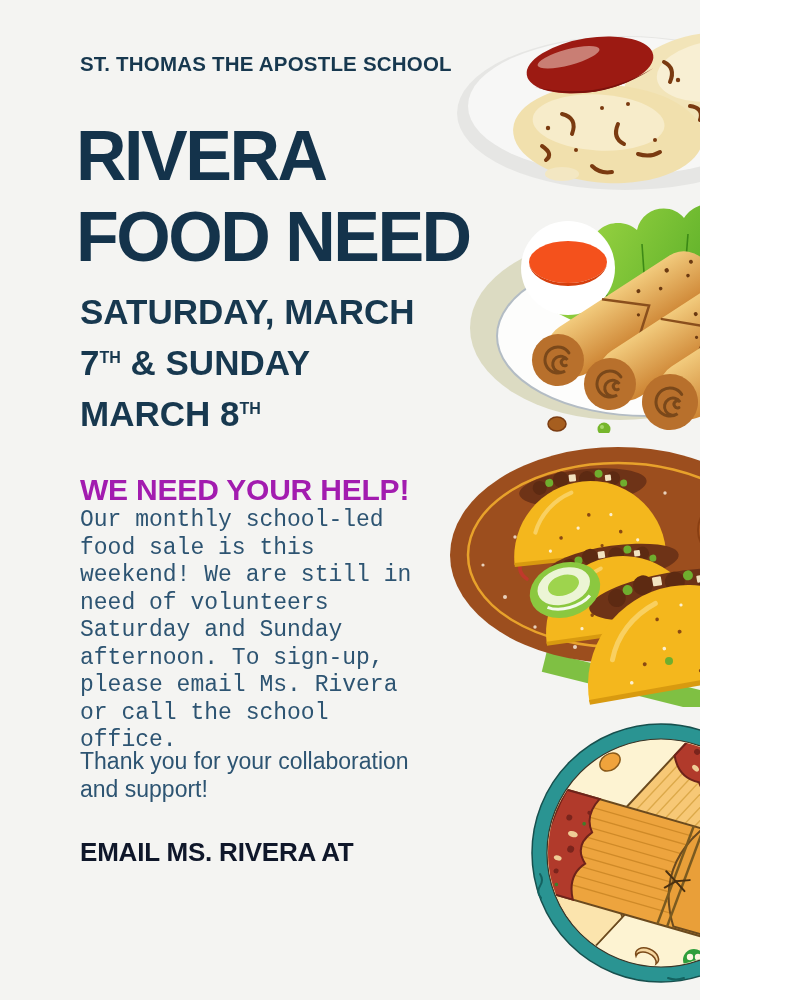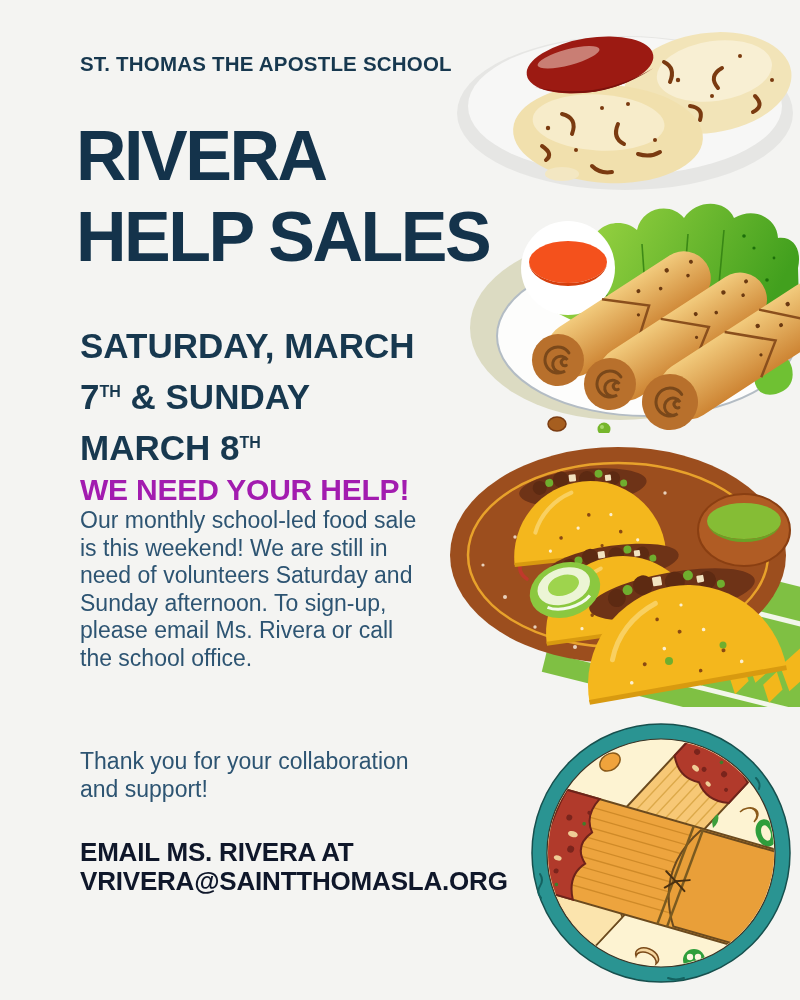--- a/index.html
+++ b/index.html
@@ -1,45 +1,45 @@
 <!DOCTYPE html>
 <html><head>
 <meta charset="utf-8">
 <style>
   html,body{margin:0;padding:0;background:#ffffff;}
   .flyer{
-    position:relative;width:800px;height:1000px;overflow:hidden;
+    position:relative;width:700px;height:1000px;overflow:hidden;
     background:#f4f4f2;
     font-family:"Liberation Sans",sans-serif;
     color:#17384f;
   }
   .illo{position:absolute;}
   .school{
     position:absolute;left:80px;top:52px;
     font-size:20.5px;font-weight:bold;letter-spacing:.2px;color:#17384f;
   }
   .title{
     position:absolute;left:76px;top:116px;
     font-size:70px;line-height:81px;font-weight:bold;letter-spacing:-2.5px;
     color:#14334b;
   }
   .dates{
     position:absolute;left:80px;top:286px;
-    font-size:35px;line-height:51px;font-weight:bold;color:#17384f;margin-top:34px;
+    font-size:35px;line-height:51px;font-weight:bold;color:#17384f;
   }
   .dates sup{
     font-size:16px;position:relative;top:-12px;vertical-align:baseline;line-height:0;
   }
   .help{
     position:absolute;left:80px;top:473px;
     font-size:30px;font-weight:bold;color:#a21caf;letter-spacing:-.2px;
   }
   .bodytext{
     position:absolute;left:80px;top:507px;width:338px;
-    font-size:23px;line-height:27.5px;color:#2d5472;
+    font-size:23px;line-height:27.5px;color:#2d5472;font-family:Liberation Mono, monospace;
   }
   .thanks{
     position:absolute;left:80px;top:748px;width:338px;
     font-size:23px;line-height:27.5px;color:#2d5472;
   }
   .email{
     position:absolute;left:80px;top:838px;
     font-size:26px;line-height:29px;font-weight:bold;color:#0f172a;letter-spacing:-.2px;
   }
 </style>
@@ -459,33 +459,32 @@
           </g>
         <path d="M185 112 q-3 -10 5 -14 q2 8 -5 14z" fill="#3c9e3b"></path>
       </g>
     </g>
   </svg>
 
   <div class="school">ST. THOMAS THE APOSTLE SCHOOL</div>
 
   <div class="title">
     <div>RIVERA</div>
-    <div>HELP SALES</div>
+    <div>FOOD NEED</div>
   </div>
 
   <div class="dates">
     <div>SATURDAY, MARCH</div>
     <div><span>7</span><sup>TH</sup><span> &amp; SUNDAY</span></div>
     <div><span>MARCH 8</span><sup>TH</sup></div>
   </div>
 
   <div class="help">WE NEED YOUR HELP!</div>
 
   <div class="bodytext">Our monthly school-led food sale is this weekend! We are still in need of volunteers Saturday and Sunday afternoon.  To sign-up, please email Ms. Rivera or call the school office.</div>
 
   <div class="thanks">Thank you for your collaboration and support!</div>
 
   <div class="email">
     <div>EMAIL MS. RIVERA AT</div>
-    <div>VRIVERA@SAINTTHOMASLA.ORG</div>
   </div>
 
 </div>
 
 </body></html>

